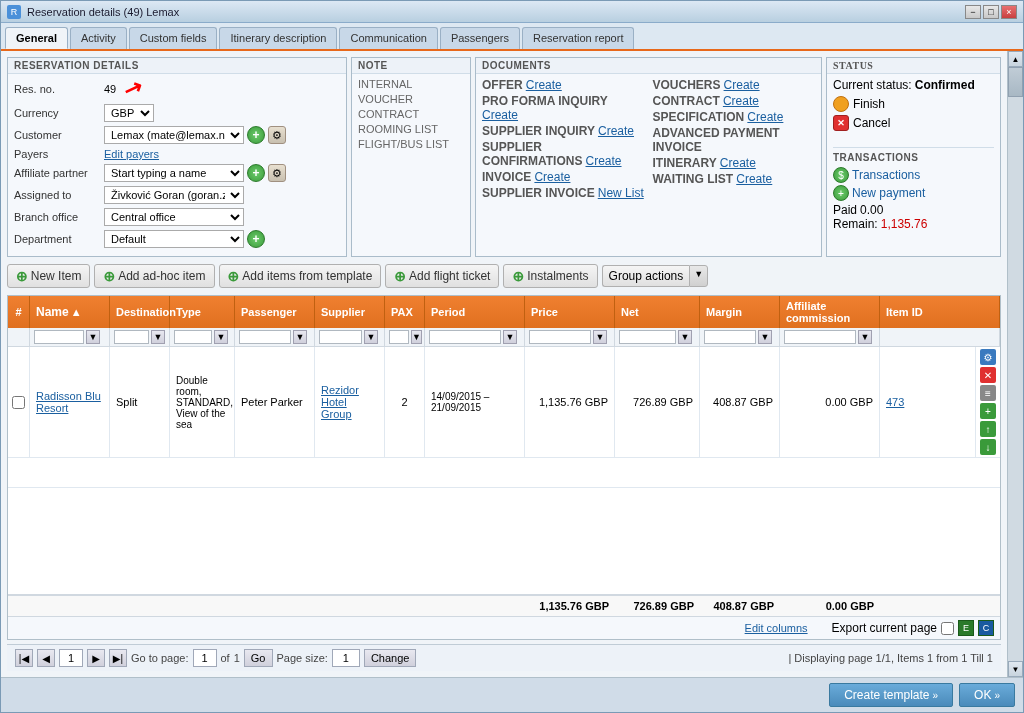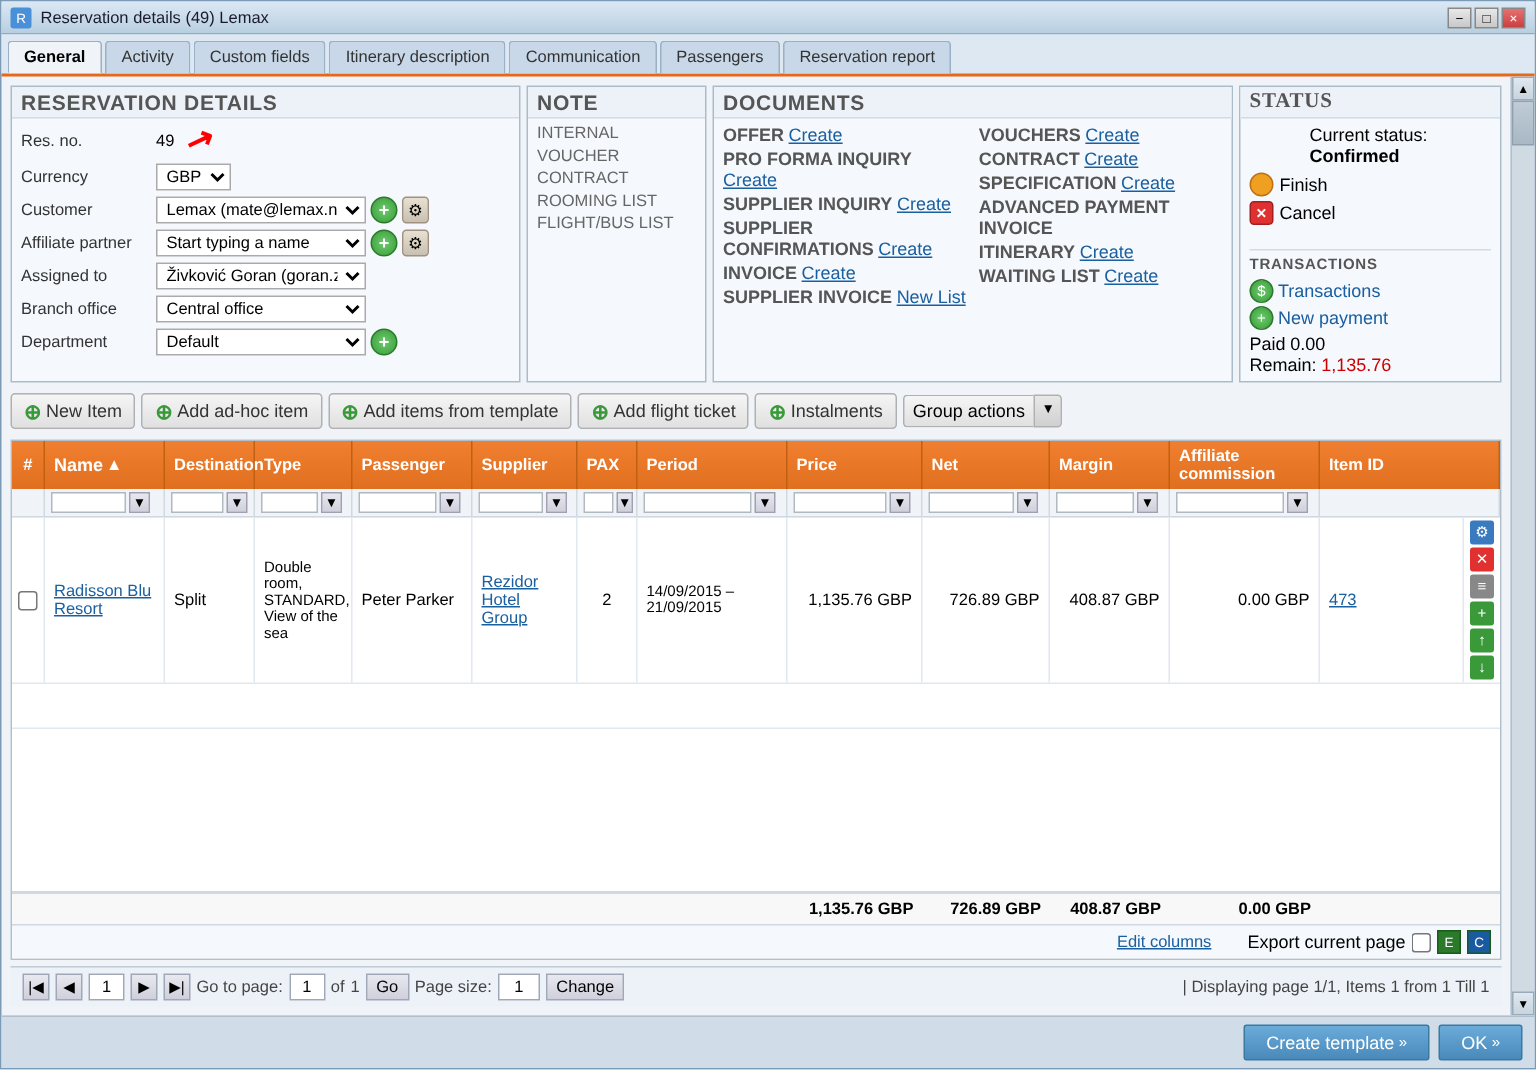--- a/index.html
+++ b/index.html
@@ -26,21 +26,21 @@
     .scroll-track { flex: 1; background: #d0dae2; }
     .scroll-thumb { width: 100%; height: 30px; background: linear-gradient(to bottom, #c0ccd6, #a8b8c4); border: 1px solid #90a0b0; }
     
     .content-area { flex: 1; padding: 6px; overflow: hidden; display: flex; flex-direction: column; gap: 4px; }
     
     
     .top-panels { display: flex; gap: 4px; flex-shrink: 0; }
     
     
     .panel { border: 1px solid #aabcca; background: #f5f8fc; }
-    .panel-title { font-size: 14px; font-weight: bold; color: #555; padding: 2px 6px; letter-spacing: 0.5px; }
+    .panel-title { font-size: 10px; font-weight: bold; color: #555; padding: 2px 6px; letter-spacing: 0.5px; }
     .panel-content { padding: 4px 6px; }
     
     
     .res-panel { flex: 0 0 340px; }
     .res-panel .panel-title { border-bottom: 1px solid #d0dde8; background: #edf2f8; }
     .field-row { display: flex; align-items: center; margin-bottom: 4px; }
     .field-label { width: 90px; color: #333; font-size: 11px; flex-shrink: 0; }
     .field-value { font-size: 11px; }
     select.field-select { height: 18px; font-size: 11px; border: 1px solid #aaa; background: white; padding: 0 2px; }
     .customer-row { display: flex; align-items: center; gap: 3px; }
@@ -57,21 +57,21 @@
     
     .docs-panel { flex: 1; }
     .docs-panel .panel-title { border-bottom: 1px solid #d0dde8; background: #edf2f8; }
     .doc-item { font-size: 11px; margin-bottom: 2px; }
     .doc-name { color: #555; font-weight: bold; }
     .doc-action { color: #1a5fa0; cursor: pointer; text-decoration: underline; }
     
     
     .status-panel { flex: 0 0 175px; }
     .status-panel .panel-title { border-bottom: 1px solid #d0dde8; background: #edf2f8; font-family: Liberation Serif, serif; }
-    .status-text { font-size: 11px; margin-bottom: 4px; margin-left: 40px; }
+    .status-text { font-size: 11px; margin-bottom: 4px; }
     .status-confirmed { font-weight: bold; color: #000; }
     .status-btn { display: flex; align-items: center; gap: 4px; margin-bottom: 3px; cursor: pointer; font-size: 11px; }
     .status-btn-finish { width: 16px; height: 16px; background: #f0a020; border-radius: 50%; border: 1px solid #c07010; }
     .status-btn-cancel { width: 16px; height: 16px; background: #e03030; border-radius: 3px; border: 1px solid #a02020; display: flex; align-items: center; justify-content: center; color: white; font-size: 9px; font-weight: bold; }
     
     .transactions-section { margin-top: 16px; border-top: 1px solid #d0dde8; padding-top: 4px; }
     .trans-title { font-size: 10px; font-weight: bold; color: #555; letter-spacing: 0.5px; margin-bottom: 4px; }
     .trans-link { color: #1a5fa0; cursor: pointer; font-size: 11px; display: flex; align-items: center; gap: 3px; margin-bottom: 2px; }
     .trans-amount { font-size: 11px; }
     .amount-red { color: #cc0000; }
@@ -215,20 +215,24 @@
               <span class="field-label">Customer</span>
               <div class="customer-row">
                 <select class="customer-select">
                   <option>Lemax (mate@lemax.net), :</option>
                 </select>
                 <div class="btn-green-circle">+</div>
                 <div class="btn-gear">⚙</div>
               </div>
             </div>
 
+            <div class="field-row">
+              <span class="field-label">Payers</span>
+              <span class="link">Edit payers</span>
+            </div>
 
             <div class="field-row">
               <span class="field-label">Affiliate partner</span>
               <div class="customer-row">
                 <select class="customer-select">
                   <option value="">Start typing a name</option>
                 </select>
                 <div class="btn-green-circle">+</div>
                 <div class="btn-gear">⚙</div>
               </div>

